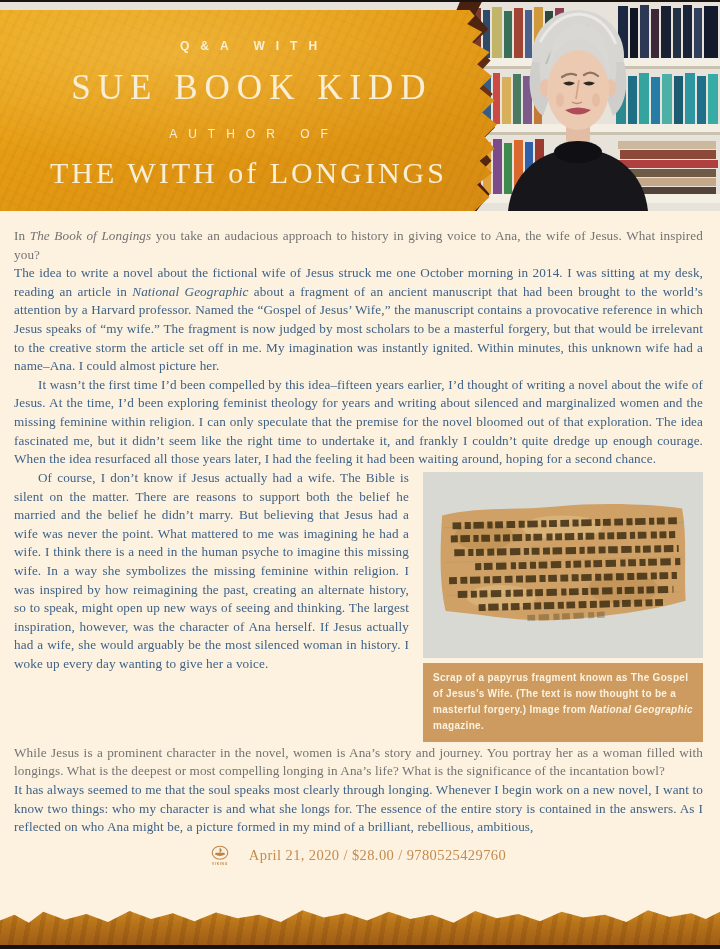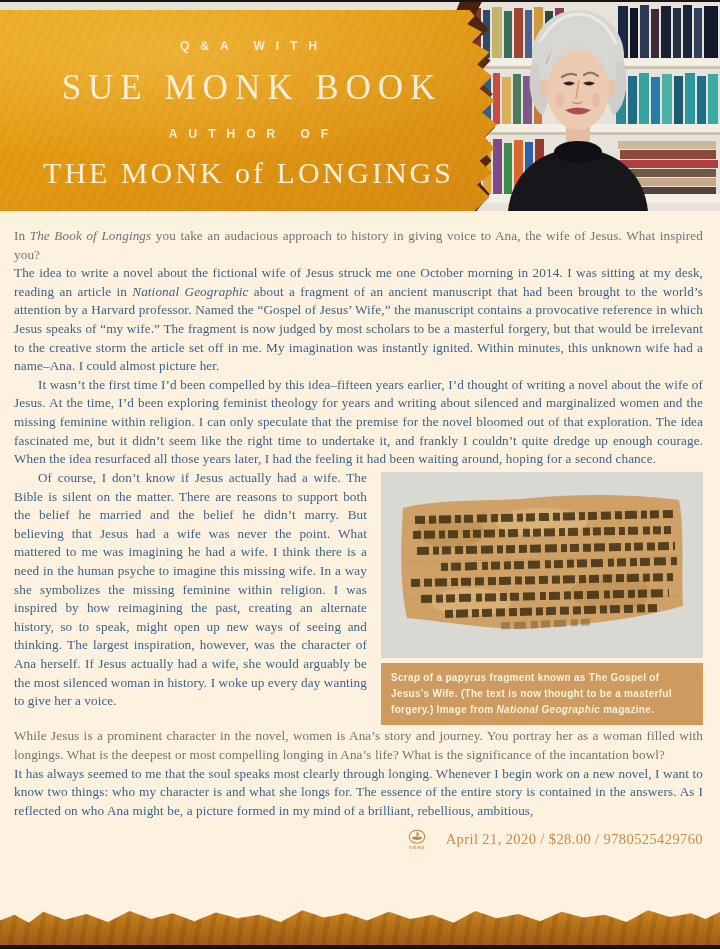--- a/index.html
+++ b/index.html
@@ -16,37 +16,37 @@
     text-align:center;color:#f8efd6;padding-top:29px;
     background:
       radial-gradient(120% 90% at 35% 22%, rgba(255,222,130,.30), rgba(255,222,130,0) 60%),
       repeating-linear-gradient(115deg, rgba(125,72,6,.055) 0 3px, rgba(0,0,0,0) 3px 9px),
       repeating-linear-gradient(23deg, rgba(170,100,10,.05) 0 2px, rgba(0,0,0,0) 2px 11px),
       linear-gradient(160deg,#ecaa1d 0%,#e49a12 45%,#d68b12 100%);
     clip-path:polygon(0 0,94.5% 0,95.5% 3%,94% 7%,97% 11%,95% 16%,98.5% 21%,96% 27%,99% 33%,96.5% 39%,99.5% 45%,97% 51%,100% 57%,97.5% 63%,99.5% 69%,96.5% 75%,99% 81%,96% 87%,98.5% 93%,95.5% 100%,0 100%);}
   .kicker{font-family:"Liberation Sans",sans-serif;font-weight:700;font-size:12px;
           letter-spacing:11px;text-indent:11px;}
   .author-name{font-size:35px;letter-spacing:7px;text-indent:7px;margin-top:15px;font-weight:400;}
-  .kicker2{font-family:"Liberation Sans",sans-serif;font-weight:700;font-size:12px;
+  .kicker2{font-family:"Liberation Sans",sans-serif;font-weight:400;font-size:12px;
            letter-spacing:11px;text-indent:11px;margin-top:19px;}
   .book-title{font-size:30px;letter-spacing:3px;margin-top:15px;white-space:nowrap;}
   
   .bodywrap{padding:16px 17px 0 14px;color:#3e6287;}
   .bodywrap p{margin:0;text-align:justify;font-size:13.2px;line-height:1.41;letter-spacing:.1px;}
   .q{color:#737373;}
   .indent{text-indent:24px;}
   .q2{margin-top:26px;clear:both;}
-  .fig{float:right;width:322px;margin:3px 0 2px 14px;}
+  .fig{float:right;width:280px;margin:3px 0 2px 14px;}
   .photo-frame{background:#d8d9d3;height:186px;}
   .photo-frame svg{display:block;width:100%;height:100%;}
   .fig figcaption{margin-top:5px;background:#cd9a60;color:#fbf2df;
     font-family:"Liberation Sans",sans-serif;font-weight:700;font-size:10px;line-height:1.62;
     padding:7px 10px;letter-spacing:.3px;text-align:left;}
   
-  .footer{display:flex;align-items:center;justify-content:flex-end;gap:20px;margin-top:8px;color:#c68a4c;}
+  .footer{display:flex;align-items:center;justify-content:center;gap:20px;margin-top:8px;color:#c68a4c;}
   .pub{font-size:14.5px;letter-spacing:.4px;}
   .torn-strip{position:absolute;left:0;right:0;bottom:4px;height:37px;z-index:4;
     background:
       repeating-linear-gradient(100deg, rgba(90,40,5,.16) 0 5px, rgba(0,0,0,0) 5px 14px),
       linear-gradient(180deg,#cf8b24 0%,#b87419 40%,#9e5d18 100%);
     clip-path:polygon(0 34%,2% 18%,4% 40%,6% 10%,9% 32%,12% 16%,15% 38%,18% 8%,21% 30%,24% 14%,27% 36%,30% 12%,33% 28%,36% 18%,39% 38%,42% 6%,45% 26%,48% 14%,51% 34%,54% 10%,57% 30%,60% 18%,63% 40%,66% 8%,69% 28%,72% 16%,75% 36%,78% 10%,81% 26%,84% 18%,87% 38%,90% 6%,93% 24%,96% 14%,98% 30%,100% 10%,100% 100%,0 100%);}
   .bottom-rule{position:absolute;left:0;right:0;bottom:0;height:4px;background:#191410;z-index:5;}
 </style>
 </head>
 <body>
@@ -143,23 +143,23 @@
         <path d="M97,108 Q110,103 123,108 Q110,117 97,108 Z" fill="#b04c5a"></path>
         <ellipse cx="92" cy="98" rx="4" ry="7" fill="#e0ac90" opacity=".45"></ellipse>
         <ellipse cx="128" cy="98" rx="4" ry="7" fill="#e0ac90" opacity=".45"></ellipse>
         <path d="M40,209 C44,172 70,148 110,146 C150,148 176,172 180,209 Z" fill="#17171b"></path>
         <ellipse cx="110" cy="150" rx="24" ry="11" fill="#101014"></ellipse>
       </g>
     </svg>
     <div class="torn-shadow"></div>
     <div class="paper">
       <div class="kicker">Q&amp;A WITH</div>
-      <div class="author-name">SUE MONK BOOK</div>
+      <div class="author-name">SUE BOOK KIDD</div>
       <div class="kicker2">AUTHOR OF</div>
-      <div class="book-title"><span>THE MONK </span><span class="of">of</span><span> LONGINGS</span></div>
+      <div class="book-title"><span>THE WITH </span><span class="of">of</span><span> LONGINGS</span></div>
     </div>
   </header>
 
   <main class="bodywrap">
     <p class="q"><span>In </span><i>The Book of Longings</i><span> you take an audacious approach to history in giving voice to Ana, the wife of Jesus. What inspired you?</span></p>
 
     <p class="a"><span>The idea to write a novel about the fictional wife of Jesus struck me one October morning in 2014. I was sitting at my desk, reading an article in </span><i>National Geographic</i><span> about a fragment of an ancient manuscript that had been brought to the world’s attention by a Harvard professor. Named the “Gospel of Jesus’ Wife,” the manuscript contains a provocative reference in which Jesus speaks of “my wife.” The fragment is now judged by most scholars to be a masterful forgery, but that would be irrelevant to the creative storm the article set off in me. My imagination was instantly ignited. Within minutes, this unknown wife had a name–Ana. I could almost picture her.</span></p>
 
     <p class="a indent">It wasn’t the first time I’d been compelled by this idea–fifteen years earlier, I’d thought of writing a novel about the wife of Jesus. At the time, I’d been exploring feminist theology for years and writing about silenced and marginalized women and the missing feminine within religion. I can only speculate that the premise for the novel bloomed out of that exploration. The idea fascinated me, but it didn’t seem like the right time to undertake it, and frankly I couldn’t quite dredge up enough courage. When the idea resurfaced all those years later, I had the feeling it had been waiting around, hoping for a second chance.</p>
 

